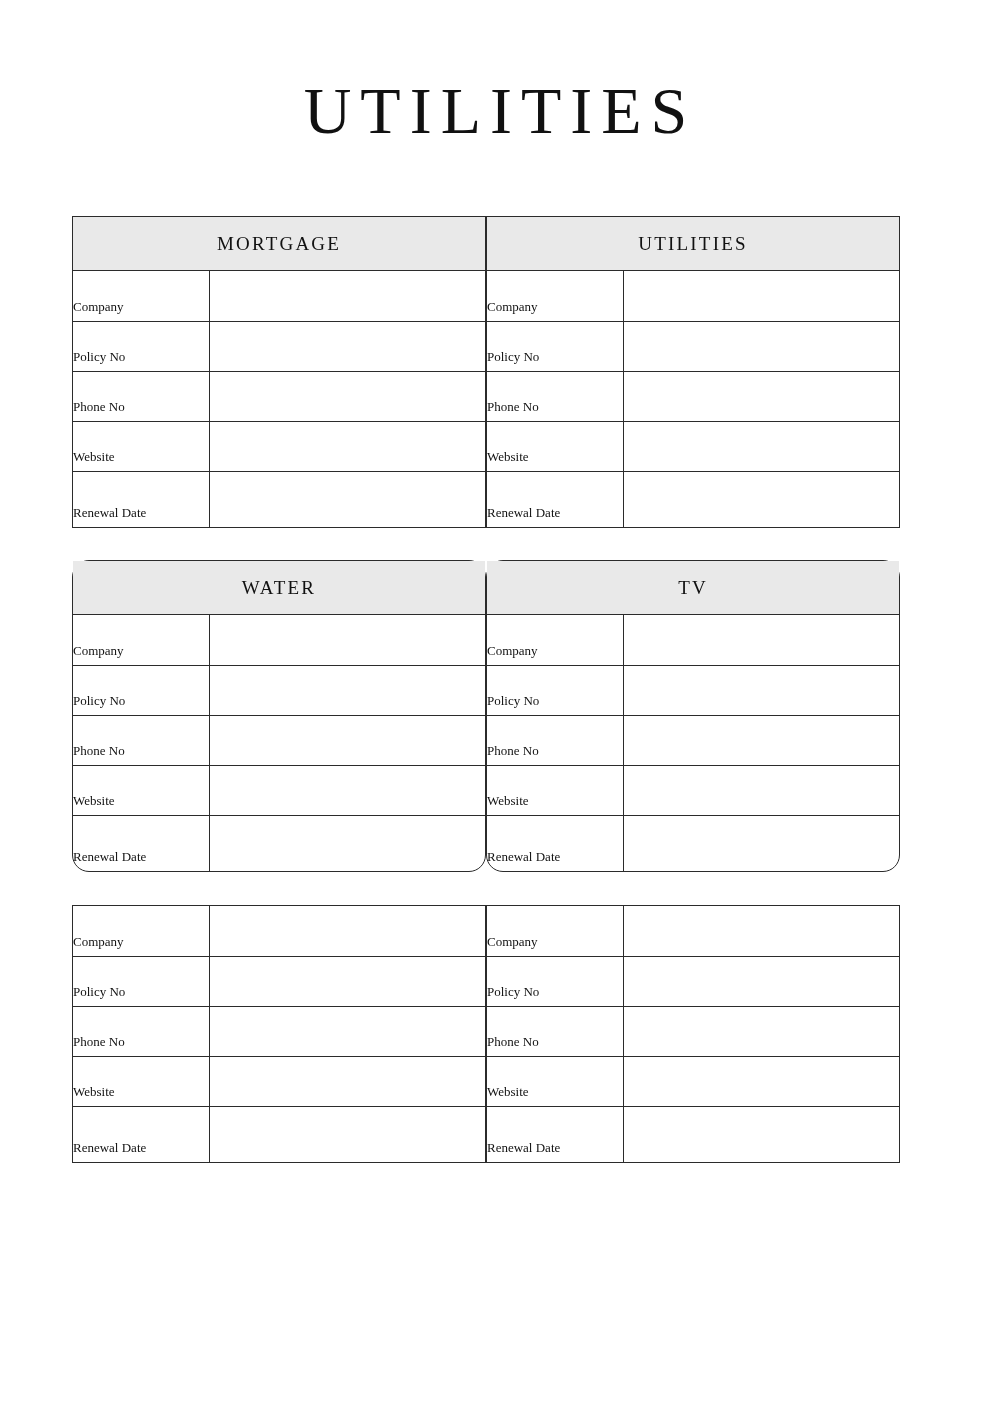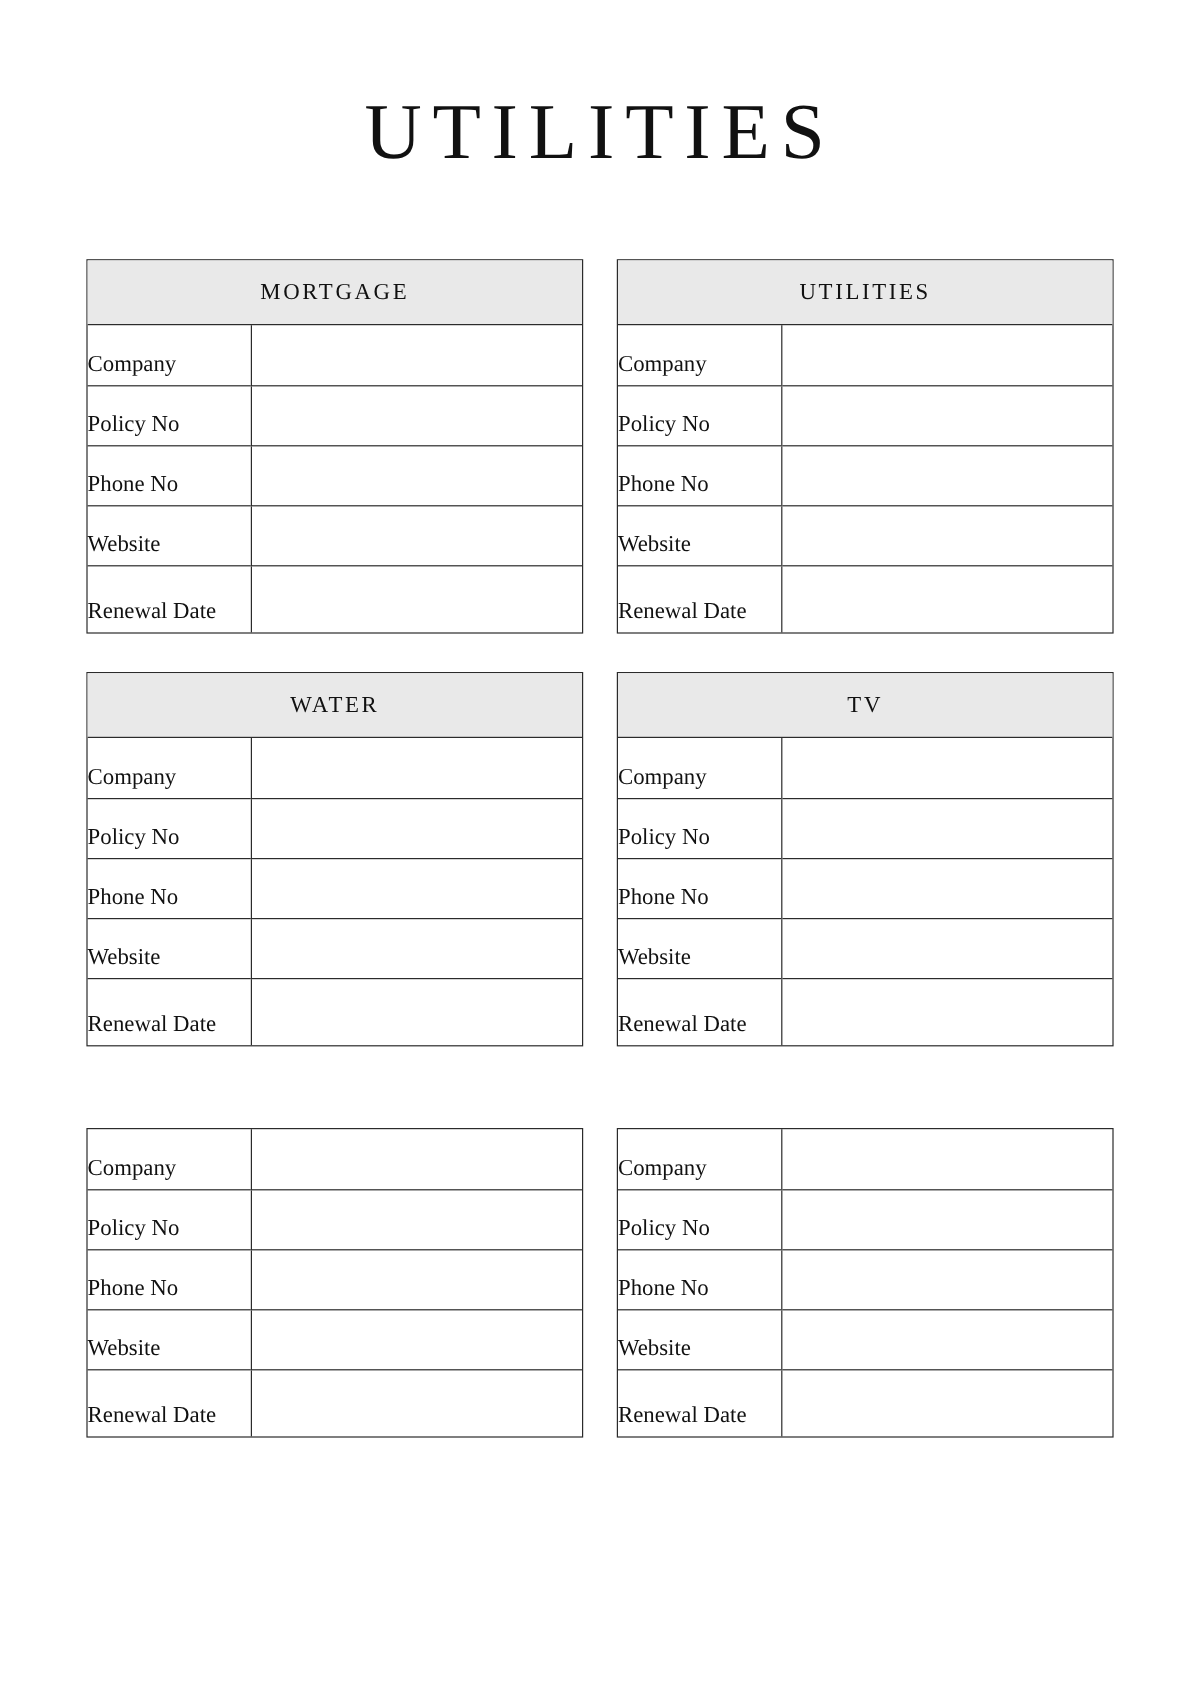--- a/index.html
+++ b/index.html
@@ -32,24 +32,23 @@
     padding-top: 78px;
     line-height: 1;
     color: #111111;
   }
   .grid {
     margin: 0 auto;
     padding-top: 72px;
     width: 856px;
     display: flex;
     flex-wrap: wrap;
-    justify-content: space-between;
   }
   .row-gap-a { margin-bottom: 32px; }
-  .row-gap-b { margin-bottom: 68px; }
+  .row-gap-b { margin-bottom: 33px; border-radius: 17px; }
   .card {
     width: 414px;
     box-sizing: border-box;
     border: 1px solid #2b2b2b;
     background: #ffffff;
   }
   .card-header {
     background: #e9e9e9;
     border-bottom: 1px solid #2b2b2b;
     text-align: center;
@@ -60,21 +59,21 @@
     color: #111111;
   }
   .card-table {
     width: 100%;
     border-collapse: collapse;
     table-layout: fixed;
   }
   .card-table tr { height: 50px; }
   .card-table td {
     border-top: 1px solid #2b2b2b;
-    font-size: 19px;
+    font-size: 13px;
     font-family: "Liberation Serif", serif;
     color: #111111;
     vertical-align: bottom;
     padding: 0 0 6px 0;
   }
   .card-table tr:first-child td { border-top: none; }
   .card-table tr:last-child { height: 56px; }
   .label-cell {
     width: 136px;
     border-right: 1px solid #2b2b2b;

